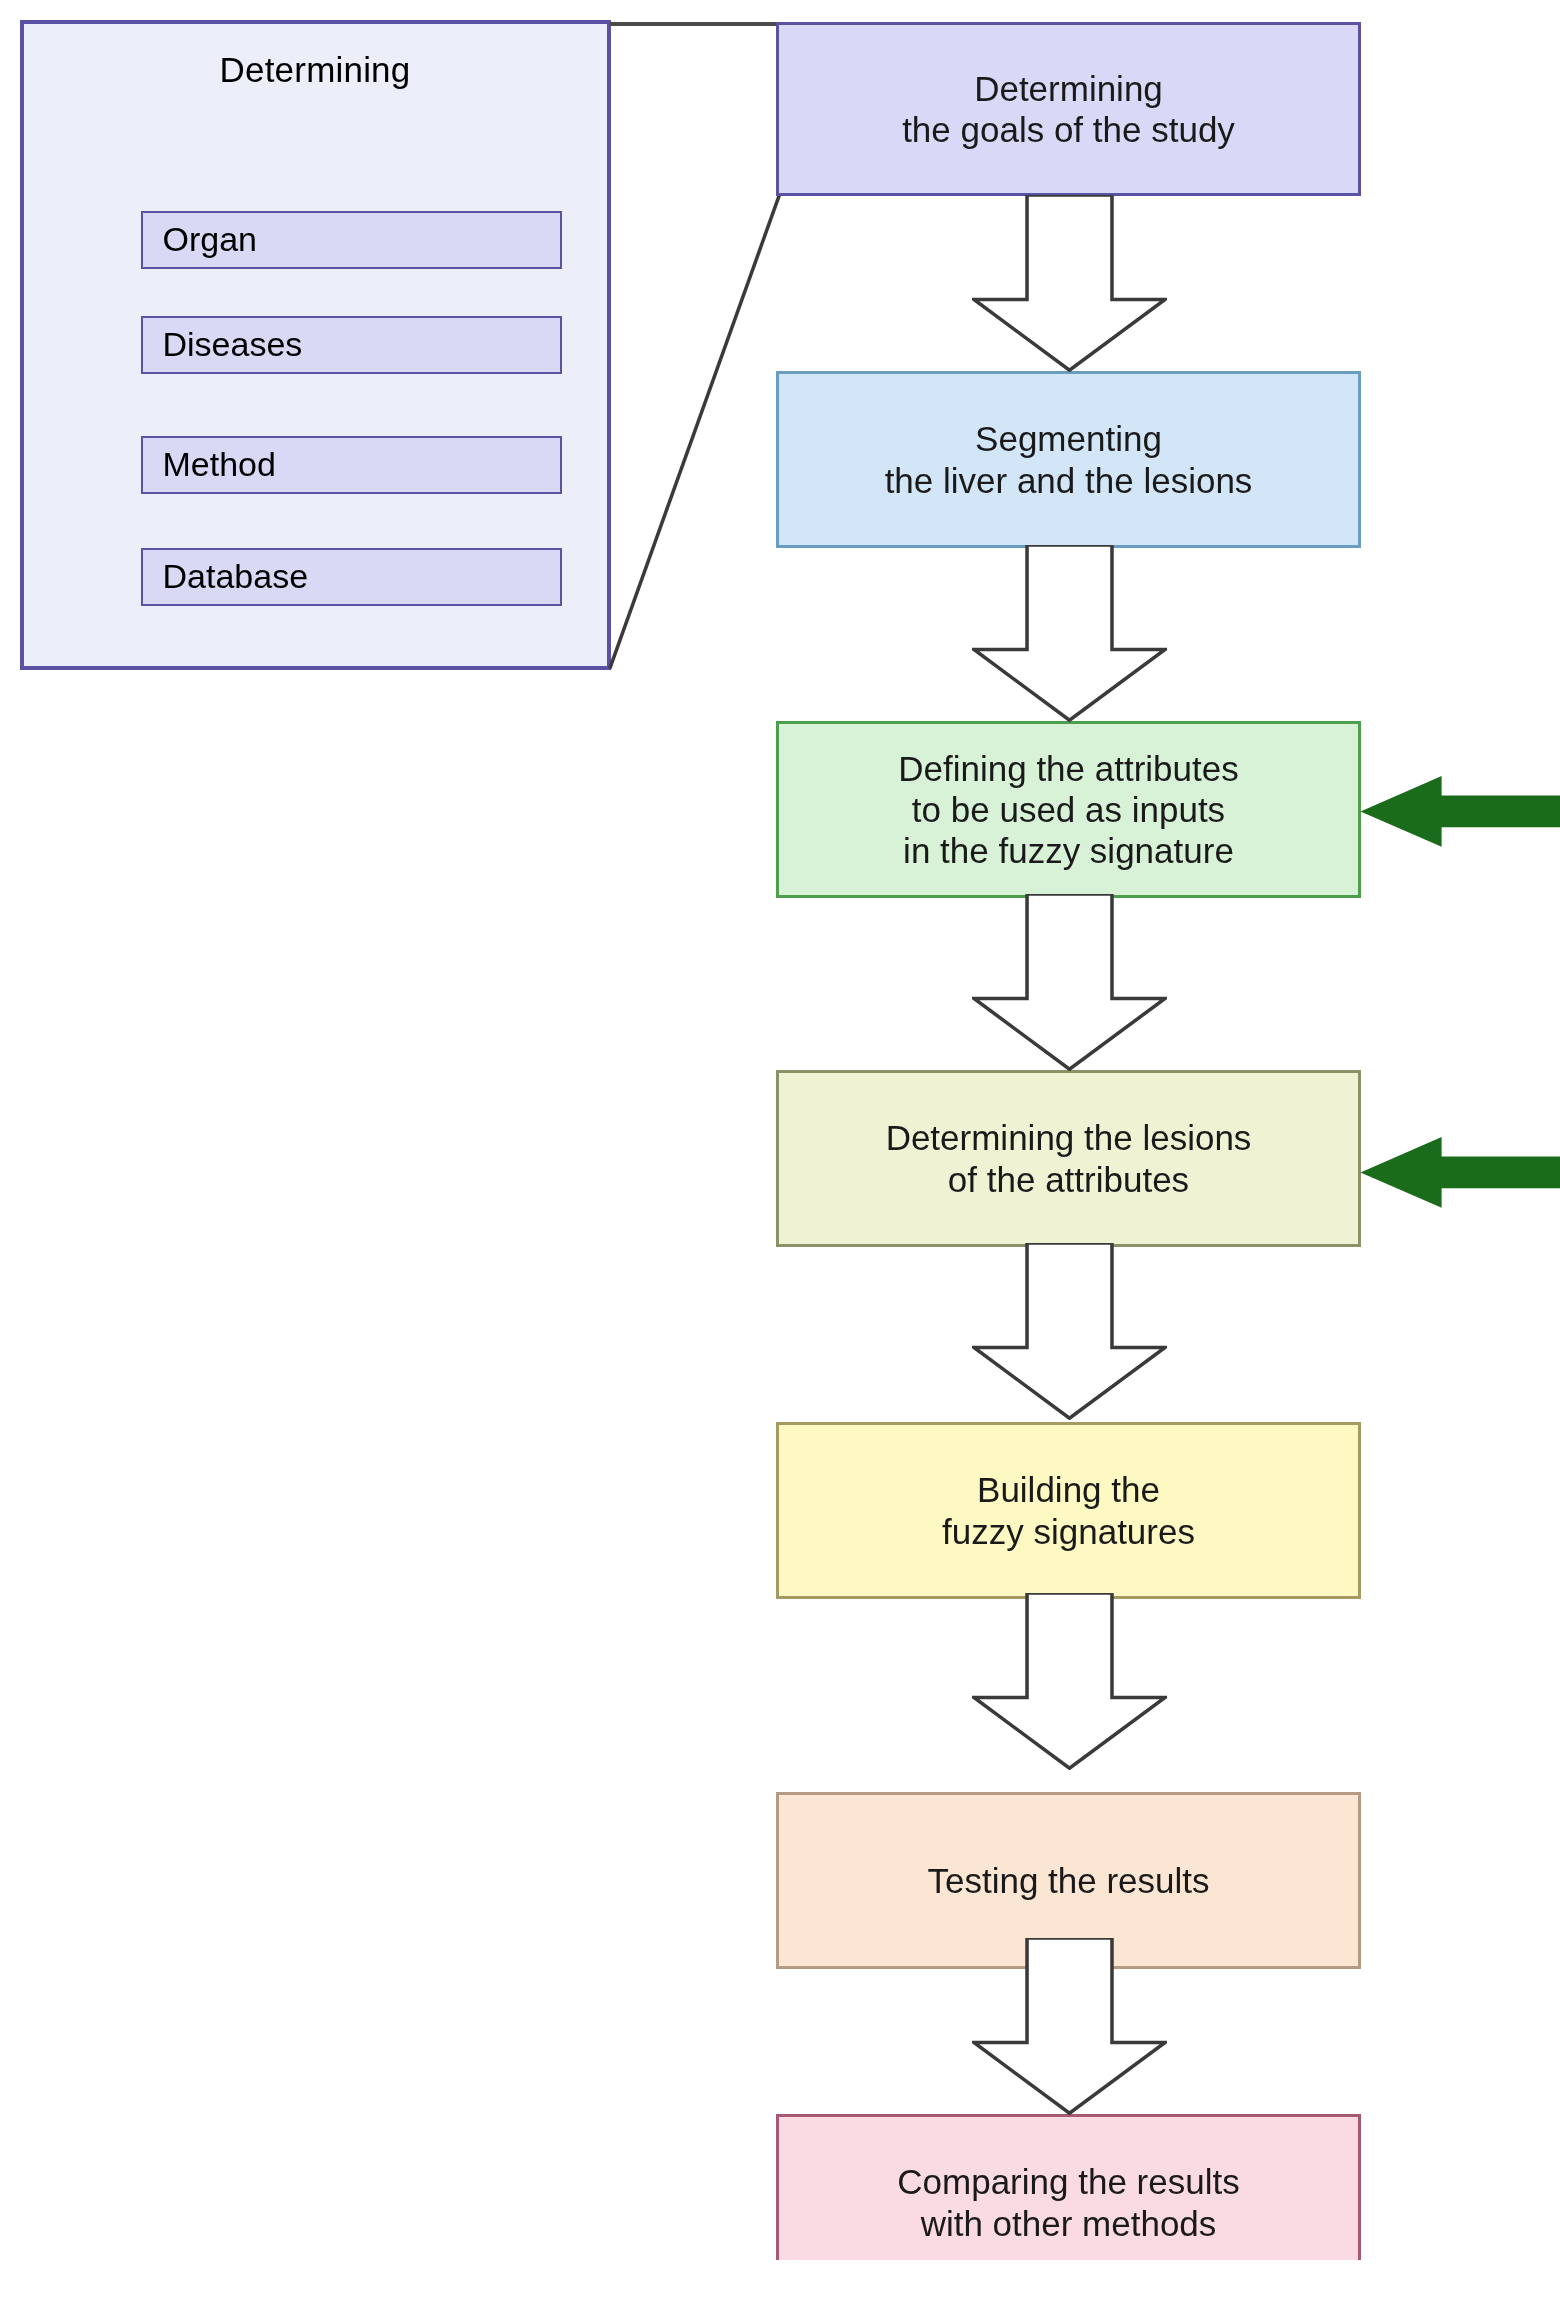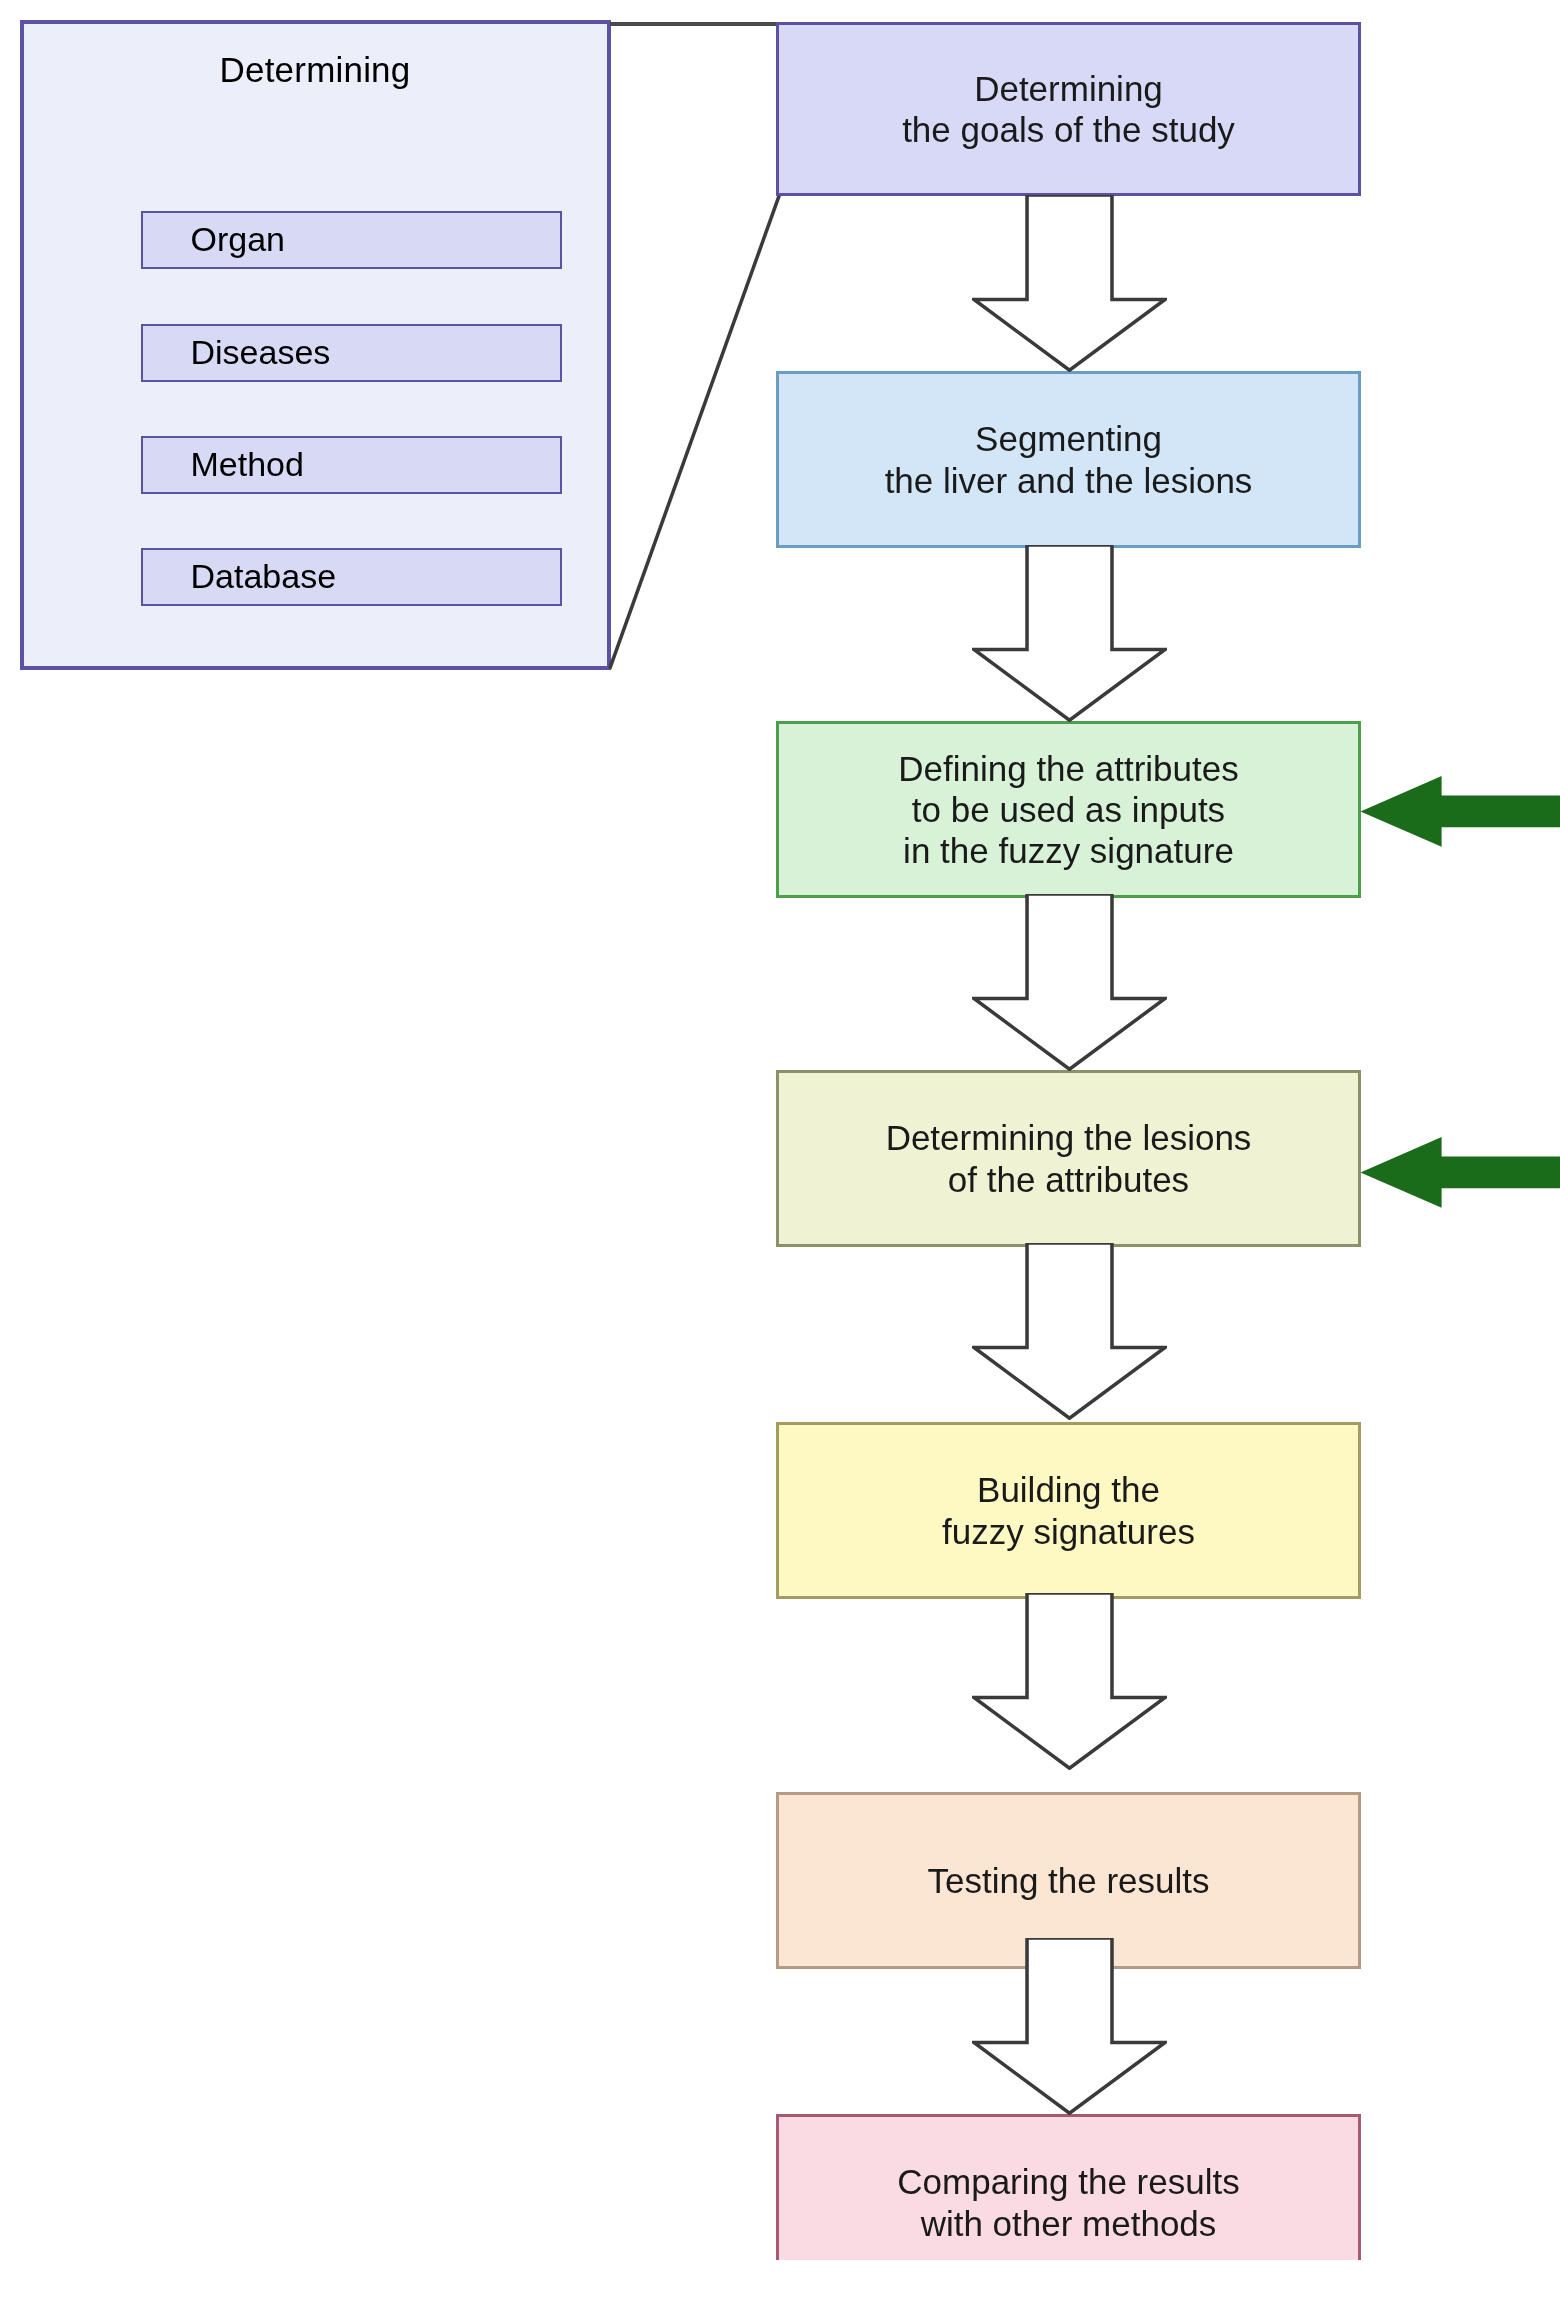--- a/index.html
+++ b/index.html
@@ -46,24 +46,24 @@
     height: 58px;
     background: #d8daf5;
     border: 2.7px solid #5b52a3;
     box-sizing: border-box;
     display: flex;
     align-items: center;
   }
   .detail-item-label {
     font-size: 34px;
     color: #000000;
-    padding-left: 48px;
+    padding-left: 20px;
   }
   #detail-item-0 { top: 187px; }
-  #detail-item-1 { top: 300px; text-align: center; }
+  #detail-item-1 { top: 292px; text-align: center; }
   #detail-item-2 { top: 412px; }
   #detail-item-3 { top: 524px; }
 
   
   #callout-line-top {
     position: absolute;
     left: 610px;
     top: 22px;
     width: 170px;
     height: 3.5px;

